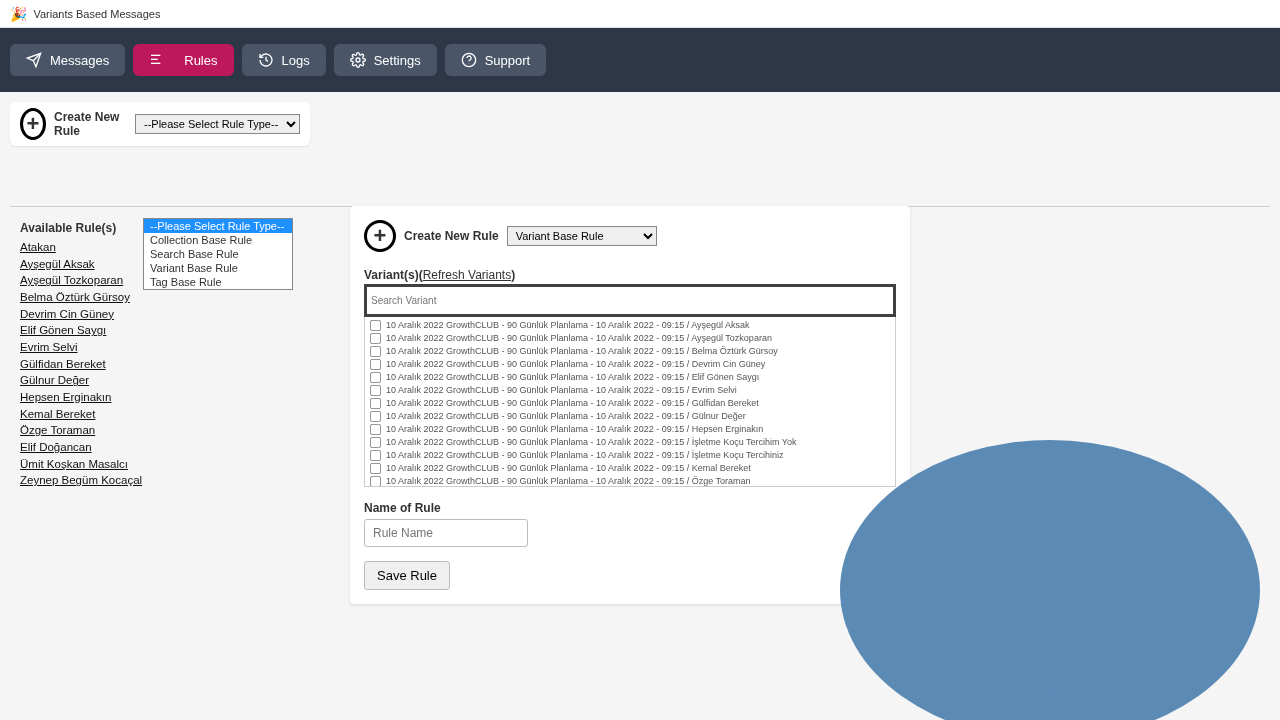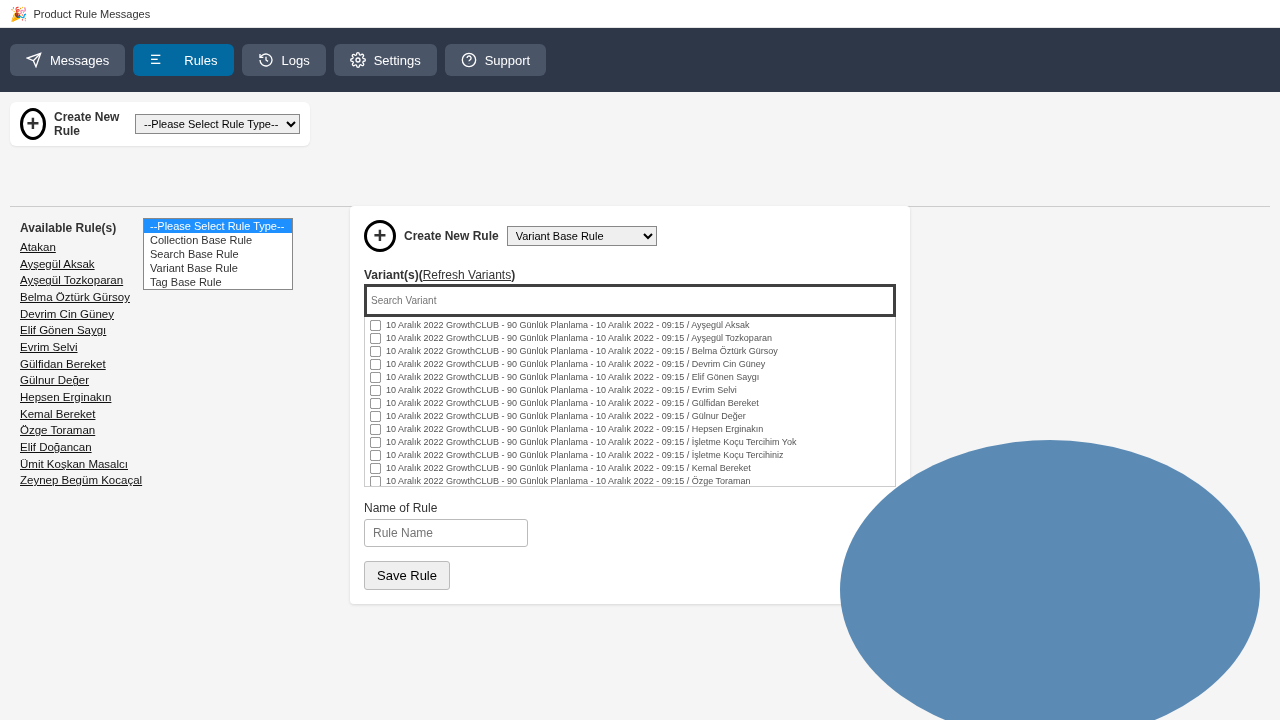--- a/index.html
+++ b/index.html
@@ -3,21 +3,21 @@
 <meta charset="utf-8">
 <style>
   * { box-sizing: border-box; margin: 0; padding: 0; }
   body { font-family: Arial, sans-serif; font-size: 12px; background: #f5f5f5; color: #333; position: relative; width: 1280px; height: 720px; overflow: hidden; }
 
   .title-bar { background: #fff; padding: 4px 10px; display: flex; align-items: center; font-size: 11px; border-bottom: 1px solid #e5e5e5; height: 28px; }
   .title-bar .app-icon { margin-right: 6px; font-size: 14px; }
 
   .nav-bar { background: #2d3748; padding: 10px 10px; display: flex; gap: 8px; height: 64px; align-items: center; }
   .nav-btn { background: #4a5568; color: #fff; border: none; padding: 8px 16px; border-radius: 6px; display: flex; align-items: center; gap: 8px; cursor: pointer; font-size: 13px; font-weight: 500; }
-  .nav-btn.active { background: #0369a1; gap: 19px; }
+  .nav-btn.active { background: #be185d; gap: 19px; }
   .nav-btn .nav-icon { width: 16px; height: 16px; display: inline-flex; align-items: center; justify-content: center; }
 
   .content { padding: 10px; position: relative; }
   .create-row { background: #fff; border-radius: 6px; padding: 6px 10px; display: flex; align-items: center; gap: 8px; box-shadow: 0 1px 2px rgba(0,0,0,0.08); width: 300px; }
   .plus-circle { width: 32px; height: 32px; border: 3px solid #000; border-radius: 50%; display: flex; align-items: center; justify-content: center; font-size: 22px; font-weight: bold; line-height: 1; }
   .create-label { font-weight: bold; font-size: 12px; }
   .rule-type-select { font-size: 11px; padding: 2px 4px; border: 1px solid #888; background: #efefef; }
 
   .dropdown-open { position: absolute; top: 126px; left: 143px; width: 150px; background: #fff; border: 1px solid #888; font-size: 11px; z-index: 5; }
   .dropdown-open .opt { padding: 1px 6px; cursor: pointer; }
@@ -31,34 +31,34 @@
 
   .inner-panel { position: absolute; top: 206px; left: 350px; width: 560px; background: #fff; border-radius: 4px; padding: 14px 14px 14px 14px; box-shadow: 0 1px 3px rgba(0,0,0,0.12); }
   .inner-create-row { display: flex; align-items: center; gap: 8px; margin-bottom: 16px; }
   .inner-select { font-size: 11px; padding: 2px 4px; border: 1px solid #888; background: #efefef; width: 150px; }
   .variant-head { font-weight: bold; font-size: 12px; }
   .variant-head .refresh { font-weight: normal; text-decoration: underline; color: #333; cursor: pointer; }
   .search-variant { width: 100%; border: 3px solid #404040; padding: 8px 4px; font-size: 10px; color: #888; margin-top: 2px; }
   .variant-list { border: 1px solid #ccc; border-top: none; height: 170px; overflow: hidden; padding: 2px 4px; }
   .variant-item { display: flex; align-items: center; gap: 4px; font-size: 9px; color: #555; line-height: 1.35; }
   .variant-item input[type=checkbox] { transform: scale(0.85); }
-  .name-label { font-weight: normal; font-size: 12px; margin-top: 14px; display: block; }
+  .name-label { font-weight: bold; font-size: 12px; margin-top: 14px; display: block; }
   .rule-name-input { border: 1px solid #bbb; border-radius: 3px; padding: 6px 8px; font-size: 12px; color: #888; width: 164px; margin-top: 4px; }
   .save-btn { background: #efefef; border: 1px solid #bbb; border-radius: 3px; padding: 6px 12px; font-size: 13px; margin-top: 14px; cursor: pointer; }
 
   .speech { position: absolute; right: 20px; bottom: -20px; width: 420px; height: 300px; background: #5b8bb5; border-radius: 50%; display: flex; align-items: center; justify-content: center; padding: 40px; text-align: center; }
   .speech-text { color: #fff; font-size: 30px; font-weight: bold; line-height: 1.35; font-family: Georgia, serif; }
   .speech-tail { position: absolute; bottom: -10px; left: 50%; width: 0; height: 0; border-left: 30px solid transparent; border-right: 30px solid transparent; border-top: 60px solid #5b8bb5; transform: translateX(-20px) rotate(-10deg); }
 </style>
 </head>
 <body>
 
 <div class="title-bar">
   <span class="app-icon">🎉</span>
-  <span>Product Rule Messages</span>
+  <span>Variants Based Messages</span>
 </div>
 
 <div class="nav-bar">
   <button class="nav-btn">
     <span class="nav-icon">
       <svg viewBox="0 0 24 24" width="16" height="16" fill="none" stroke="white" stroke-width="2">
           <path d="M22 2L11 13"></path>
           <path d="M22 2l-7 20-4-9-9-4 20-7z"></path>
         </svg>
     </span>

